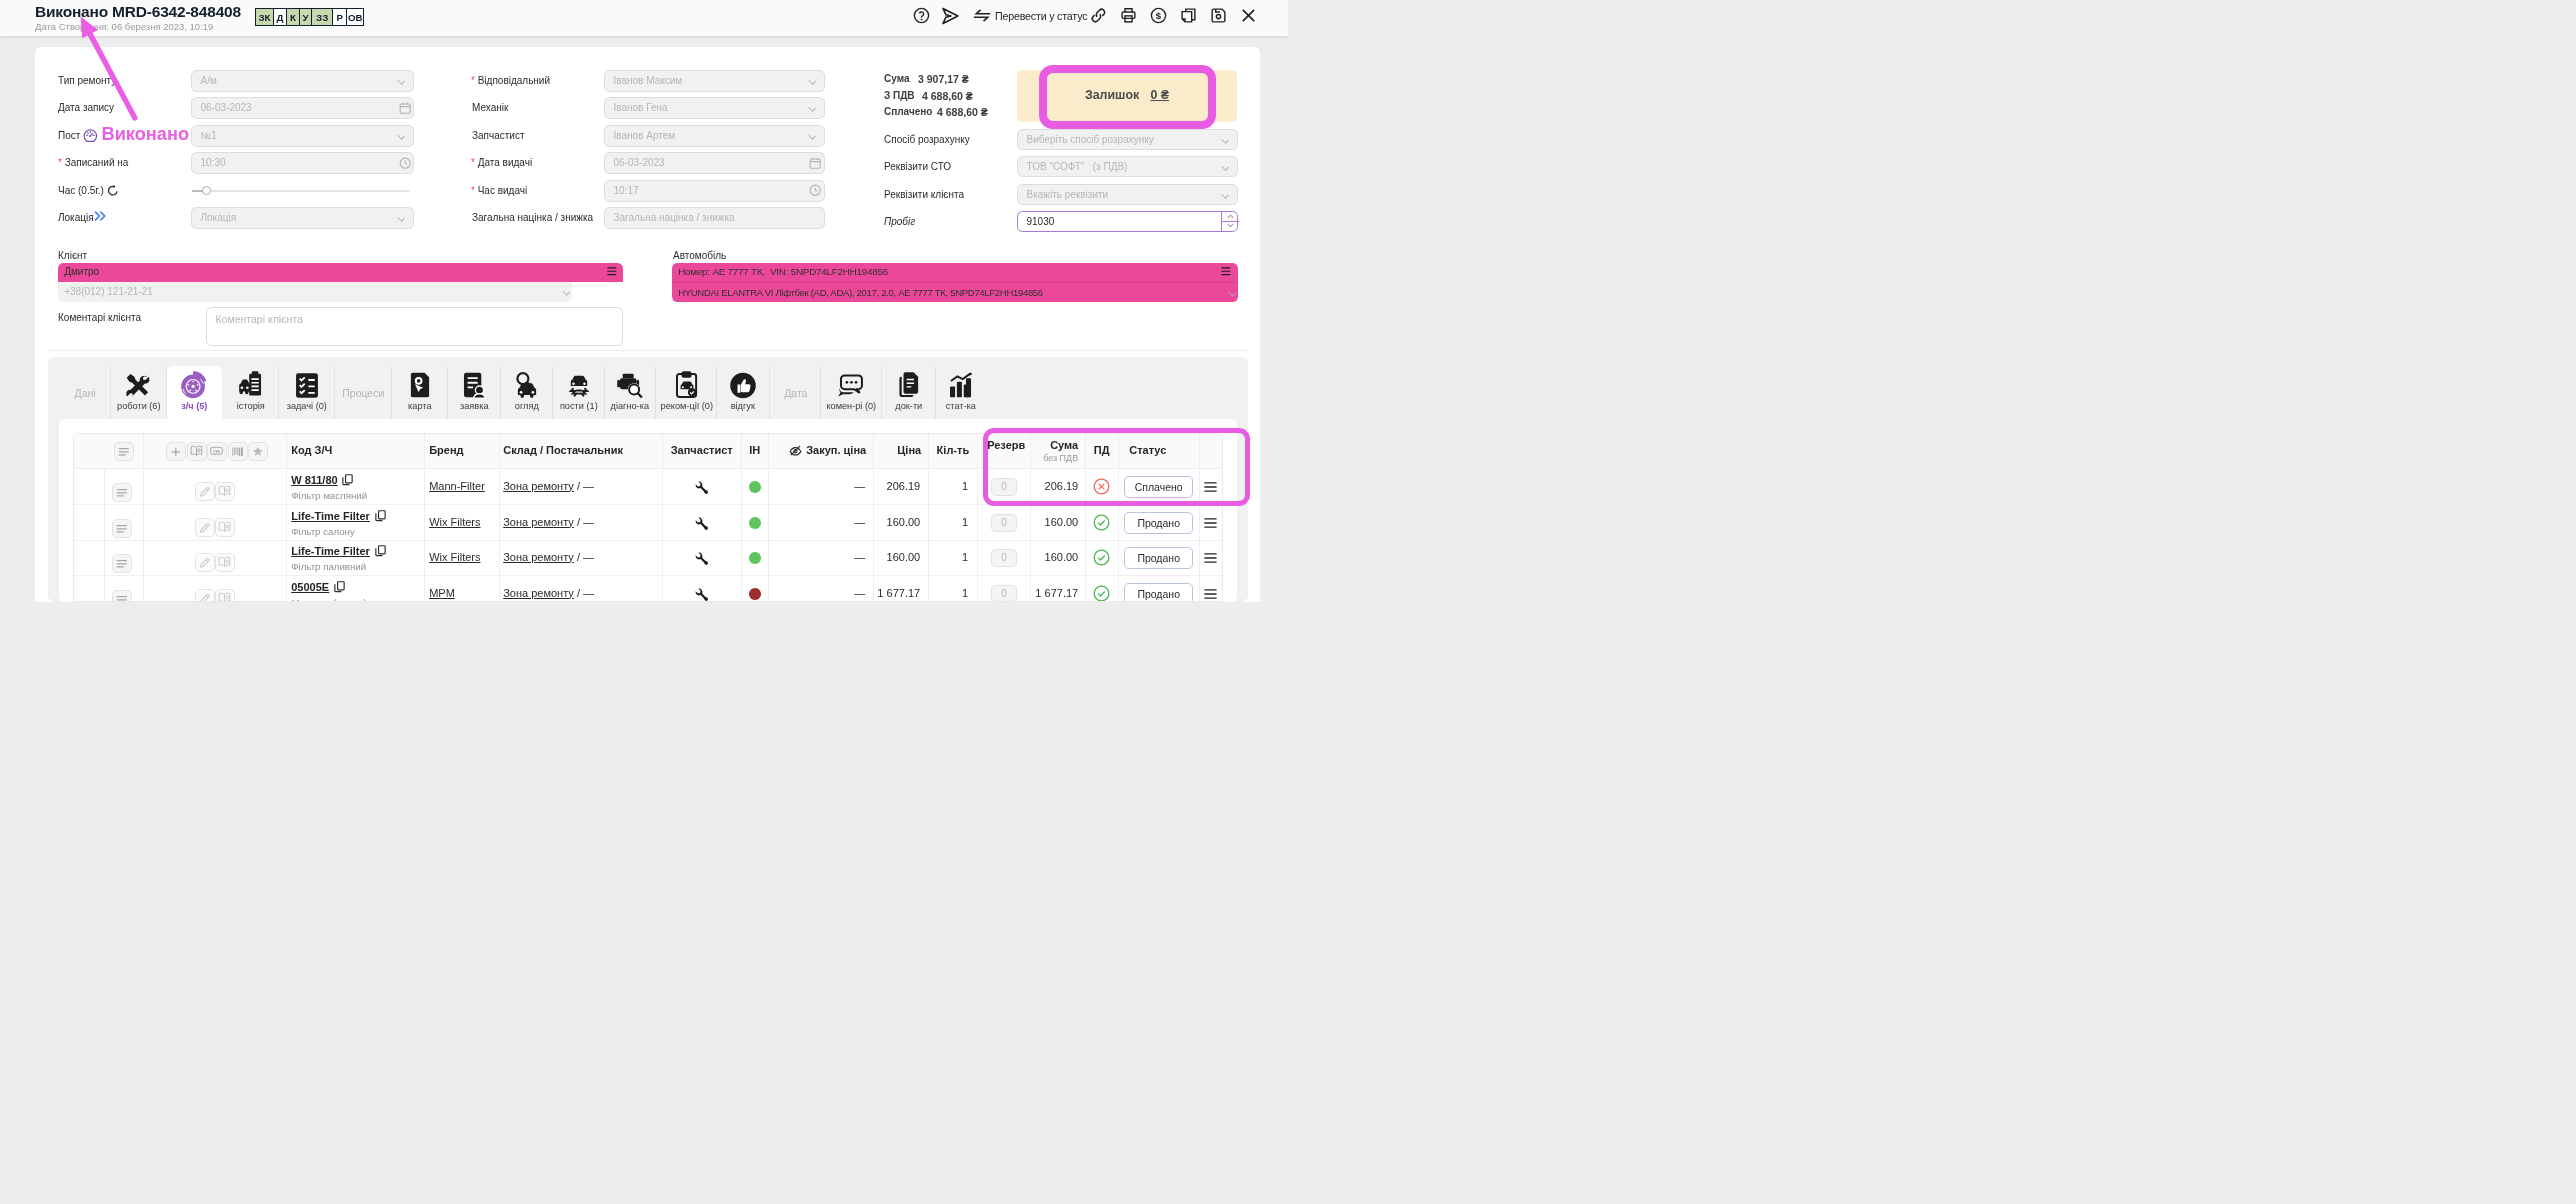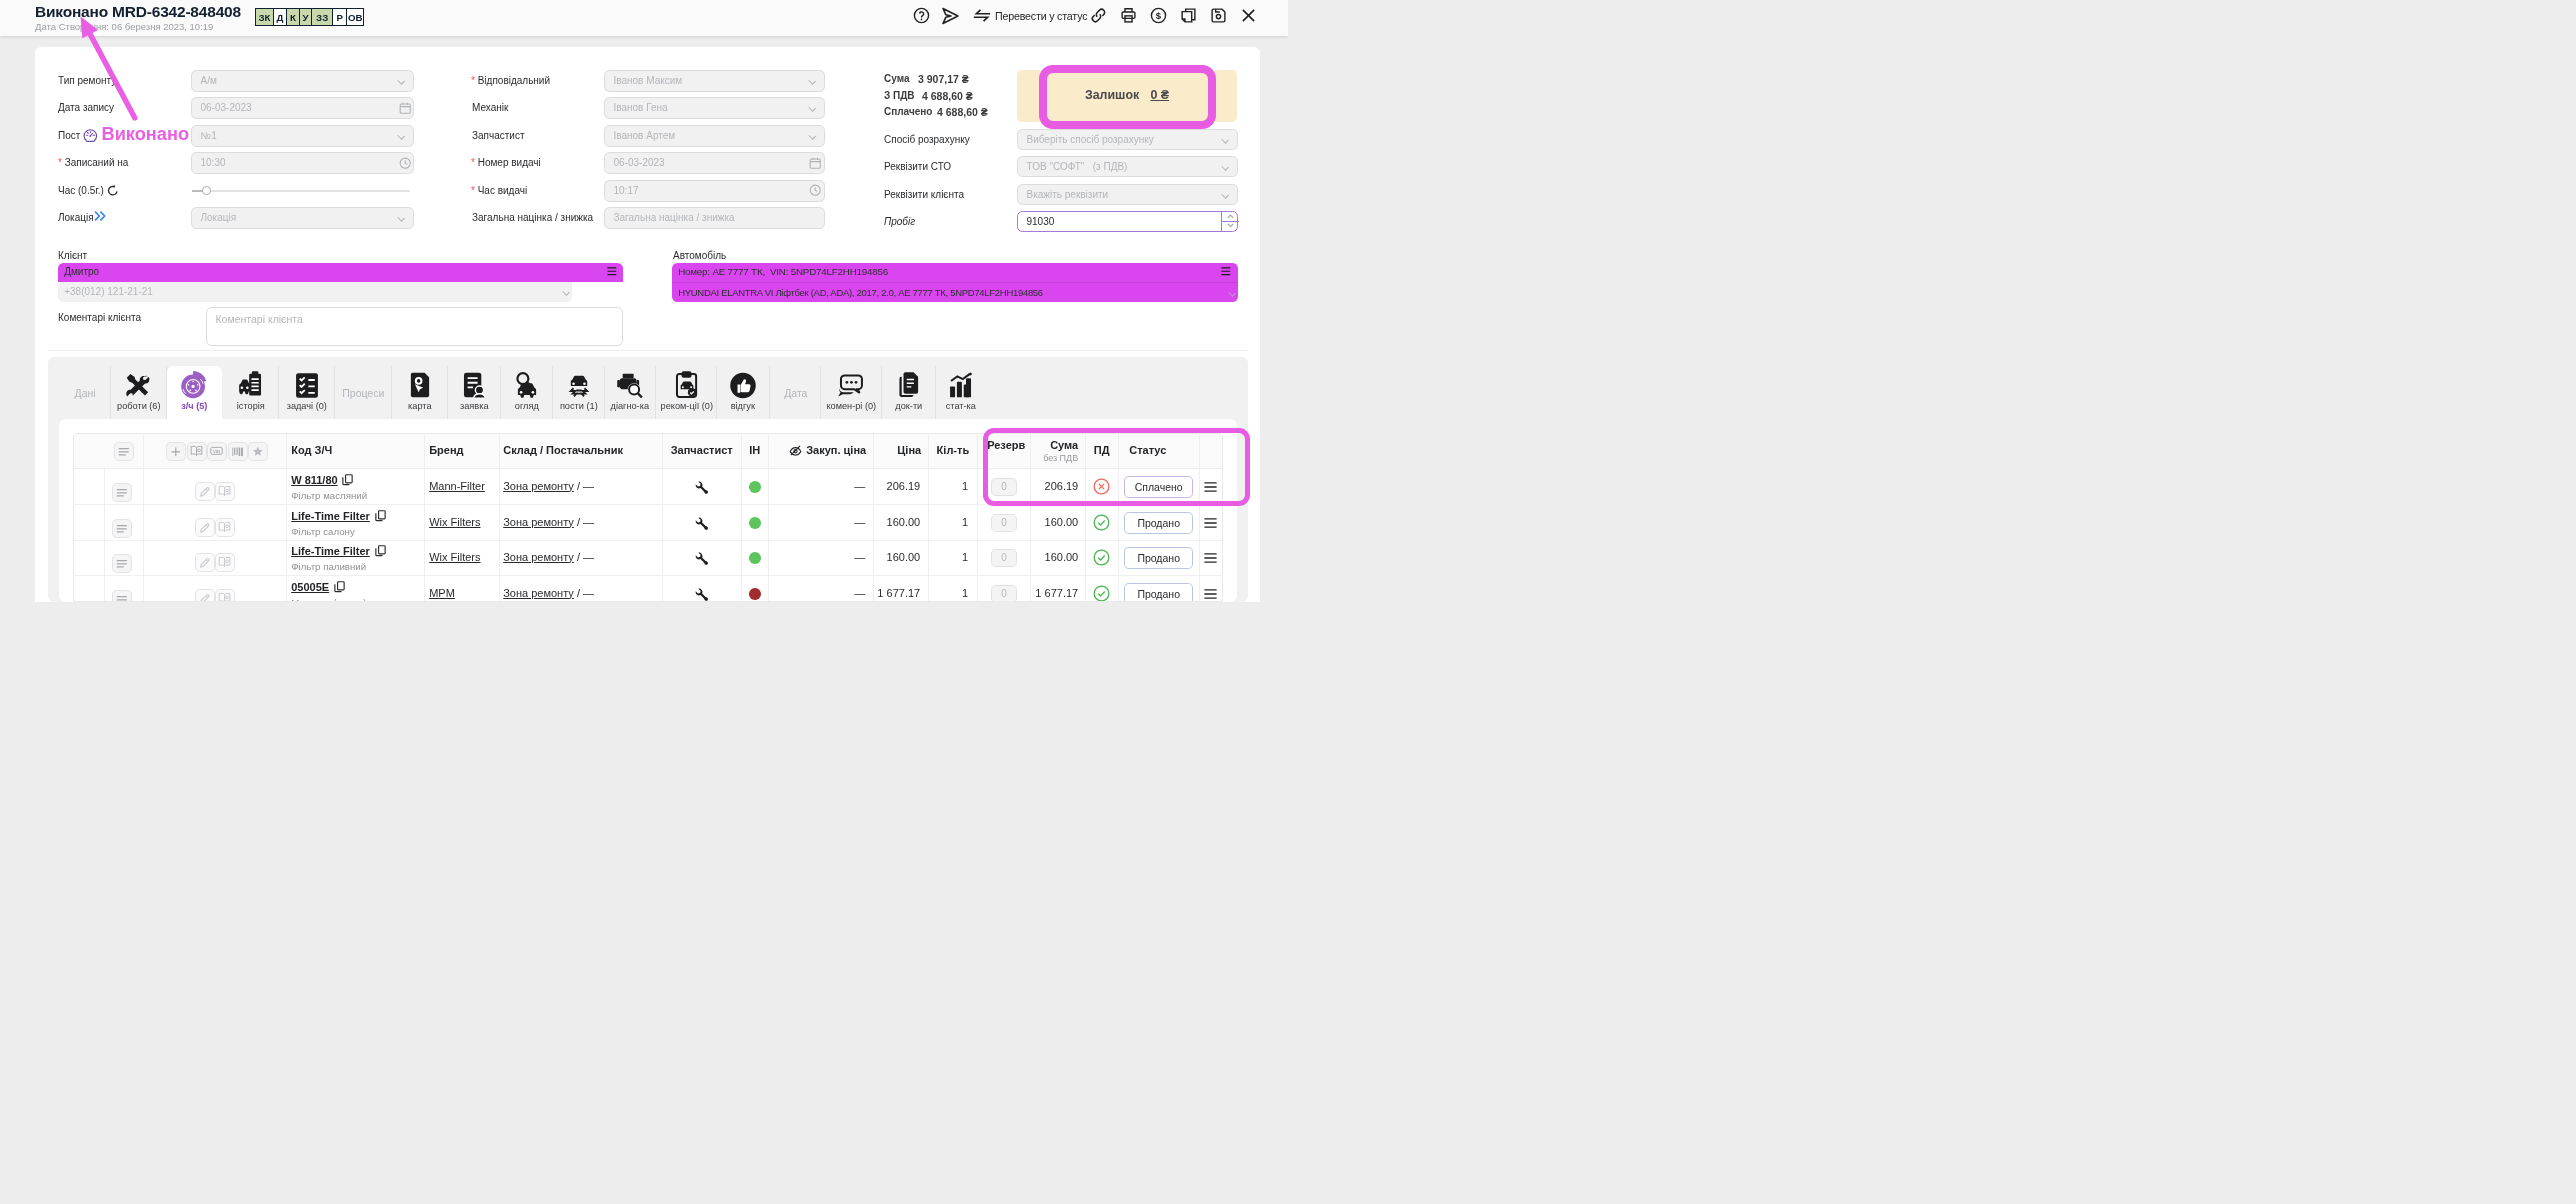--- a/index.html
+++ b/index.html
@@ -20,21 +20,21 @@
 .chev:before { content:""; position:absolute; left:0; top:0; width:5.4px; height:5.4px; border-right:1.2px solid #aaacb0; border-bottom:1.2px solid #aaacb0; transform:rotate(45deg) scale(1,0.8); }
 .sumlbl { position:absolute; font-size:10px; font-weight:700; color:#3c3d40; white-space:nowrap; }
 .sumval { position:absolute; font-size:10.5px; font-weight:700; color:#3c3d40; white-space:nowrap; }
 #yellowbox { position:absolute; left:982px; top:22.5px; width:220px; height:52px; background:#faecca; border-radius:4.7px; }
 #yellowbox .zal { position:absolute; left:0; right:0; top:18.6px; text-align:center; font-size:12.4px; font-weight:700; color:#4a4b4d; }
 #yellowbox .zal u { margin-left:7.8px; }
 .pinkrect { position:absolute; border:8.1px solid #e75ce2; border-radius:14px; z-index:9; }
 svg.icon { display:block; }
 
 .secLbl { position:absolute; font-size:10px; color:#2a2b2e; }
-.ybar { position:absolute; background:#d946ef; font-size:10px; color:#2f3033; line-height:18.6px; padding-left:6.2px; white-space:nowrap; }
+.ybar { position:absolute; background:#ec4899; font-size:10px; color:#2f3033; line-height:18.6px; padding-left:6.2px; white-space:nowrap; }
 .gbar { position:absolute; background:#f1f1f2; font-size:10px; color:#b4b6ba; line-height:20px; padding-left:6.2px; border-radius:0 0 5.4px 5.4px; white-space:nowrap; }
 
 #graybox { position:absolute; left:12.8px; top:310px; width:1200px; height:245px; background:#f1f1f2; border-radius:6.2px; }
 .tab { position:absolute; top:9.3px; height:54px; }
 .tab .sep { position:absolute; right:0; top:0; width:0.8px; height:54px; background:#e2e2e4; }
 .tab .ic { position:absolute; left:50%; transform:translateX(-50%); top:3.9px; width:31px; height:31px; }
 .tab .ic svg { width:31px; height:31px; }
 .tab .tl { position:absolute; left:0; right:0; top:35px; text-align:center; font-size:9.2px; color:#3a3b3e; white-space:nowrap; }
 .tab.plain { }
 .tab.plain .pl { position:absolute; left:0; right:0; top:0; height:54px; line-height:54px; text-align:center; font-size:10.5px; color:#b3b5b9; }
@@ -138,21 +138,21 @@
   <div class="inp" style="left:156px; top:105px; width:223px;">10:30</div>
   <div class="inp" style="left:156px; top:160px; width:223px;">Локація<i class="chev"></i></div>
 
   <div style="position:absolute; left:157px; top:143px; width:218px; height:1.9px; background:#e3e3e5; border-radius:1.6px;"></div>
   <div style="position:absolute; left:157px; top:143px; width:14.7px; height:1.9px; background:#b9bbbf;"></div>
   <div style="position:absolute; left:167px; top:139px; width:8.5px; height:8.5px; background:#fff; border:1.2px solid #ababaf; border-radius:50%;"></div>
 
   <div class="lbl req" style="left:436px; top:22.5px;">Відповідальний</div>
   <div class="lbl" style="left:437px; top:50px;">Механік</div>
   <div class="lbl" style="left:437px; top:78px;">Запчастист</div>
-  <div class="lbl req" style="left:436px; top:105px;">Номер видачі</div>
+  <div class="lbl req" style="left:436px; top:105px;">Дата видачі</div>
   <div class="lbl req" style="left:436px; top:133px;">Час видачі</div>
   <div class="lbl" style="left:437px; top:160px;">Загальна націнка / знижка</div>
   <div class="inp" style="left:569px; top:22.5px; width:221px;">Іванов Максим<i class="chev"></i></div>
   <div class="inp" style="left:569px; top:50px; width:221px;">Іванов Гена<i class="chev"></i></div>
   <div class="inp" style="left:569px; top:78px; width:221px;">Іванов Артем<i class="chev"></i></div>
   <div class="inp" style="left:569px; top:105px; width:221px;">06-03-2023</div>
   <div class="inp" style="left:569px; top:133px; width:221px;">10:17</div>
   <div class="inp" style="left:569px; top:160px; width:221px;">Загальна націнка / знижка</div>
 
   <div class="sumlbl" style="left:849px; top:26px;">Сума</div>

